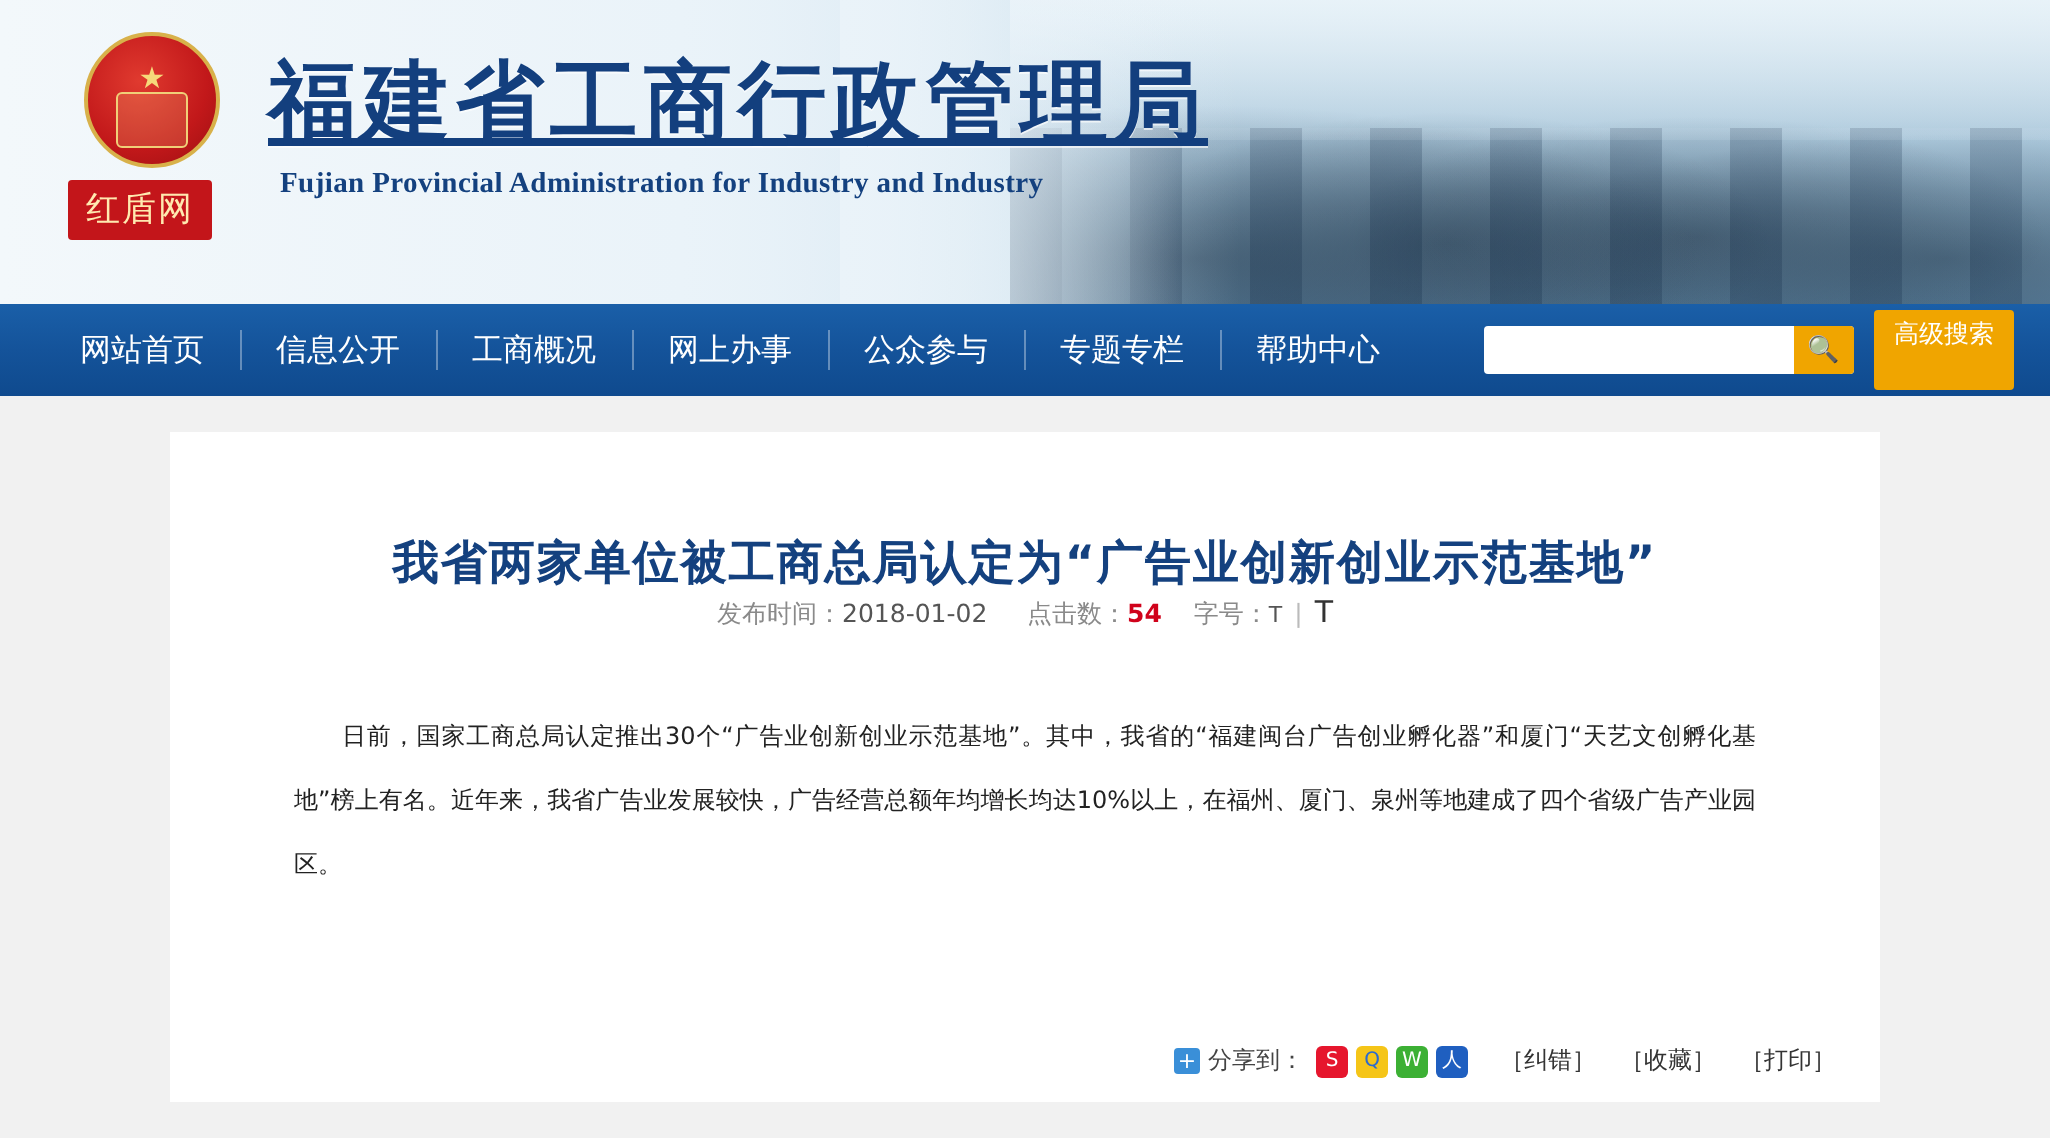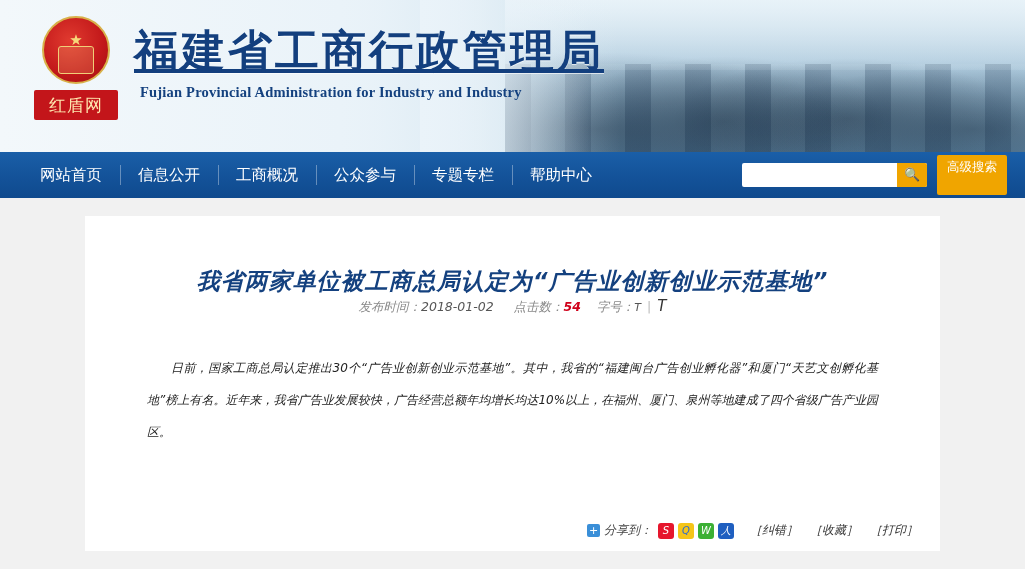--- a/index.html
+++ b/index.html
@@ -103,21 +103,21 @@
     width: 34px;
     height: 26px;
     border: 1px solid #f0cf78;
     border-radius: 3px;
     background: rgba(255, 225, 150, 0.18);
   }
   .emblem-label {
     position: absolute;
     left: 0;
     top: 76px;
-    width: 84px;
+    width: 72px;
     height: 30px;
     background: #c3151a;
     border-radius: 2px;
     color: #ffe9b0;
     font-size: 17px;
     line-height: 30px;
     text-align: center;
     letter-spacing: 1px;
     font-family: "DejaVu Sans", sans-serif;
   }
@@ -241,21 +241,20 @@
     box-sizing: border-box;
   }
   .content-card {
     width: 855px;
     margin: 0 auto;
     background: #ffffff;
     min-height: 335px;
     padding: 28px 0 0 0;
     box-sizing: border-box;
     position: relative;
-    font-style: italic;
   }
   .article-title {
     text-align: center;
     color: #14417f;
     font-size: 23px;
     font-weight: bold;
     letter-spacing: 1px;
     margin: 22px 0 0 0;
     font-family: "DejaVu Sans", sans-serif;
   }
@@ -339,20 +338,21 @@
 
     <div class="site-title">福建省工商行政管理局</div>
     <div class="site-subtitle">Fujian Provincial Administration for Industry and Industry</div>
   </div>
 
   <div class="navbar">
     <div class="nav-items">
       <div class="nav-item">网站首页</div>
       <div class="nav-item">信息公开</div>
       <div class="nav-item">工商概况</div>
+      <div class="nav-item">网上办事</div>
       <div class="nav-item">公众参与</div>
       <div class="nav-item">专题专栏</div>
       <div class="nav-item">帮助中心</div>
     </div>
     <div class="nav-right">
       <div class="search-box">
         <input class="search-input" type="text" placeholder="" style="">
         <button class="search-btn">🔍</button>
       </div>
       <div class="adv-search">高级搜索</div>

